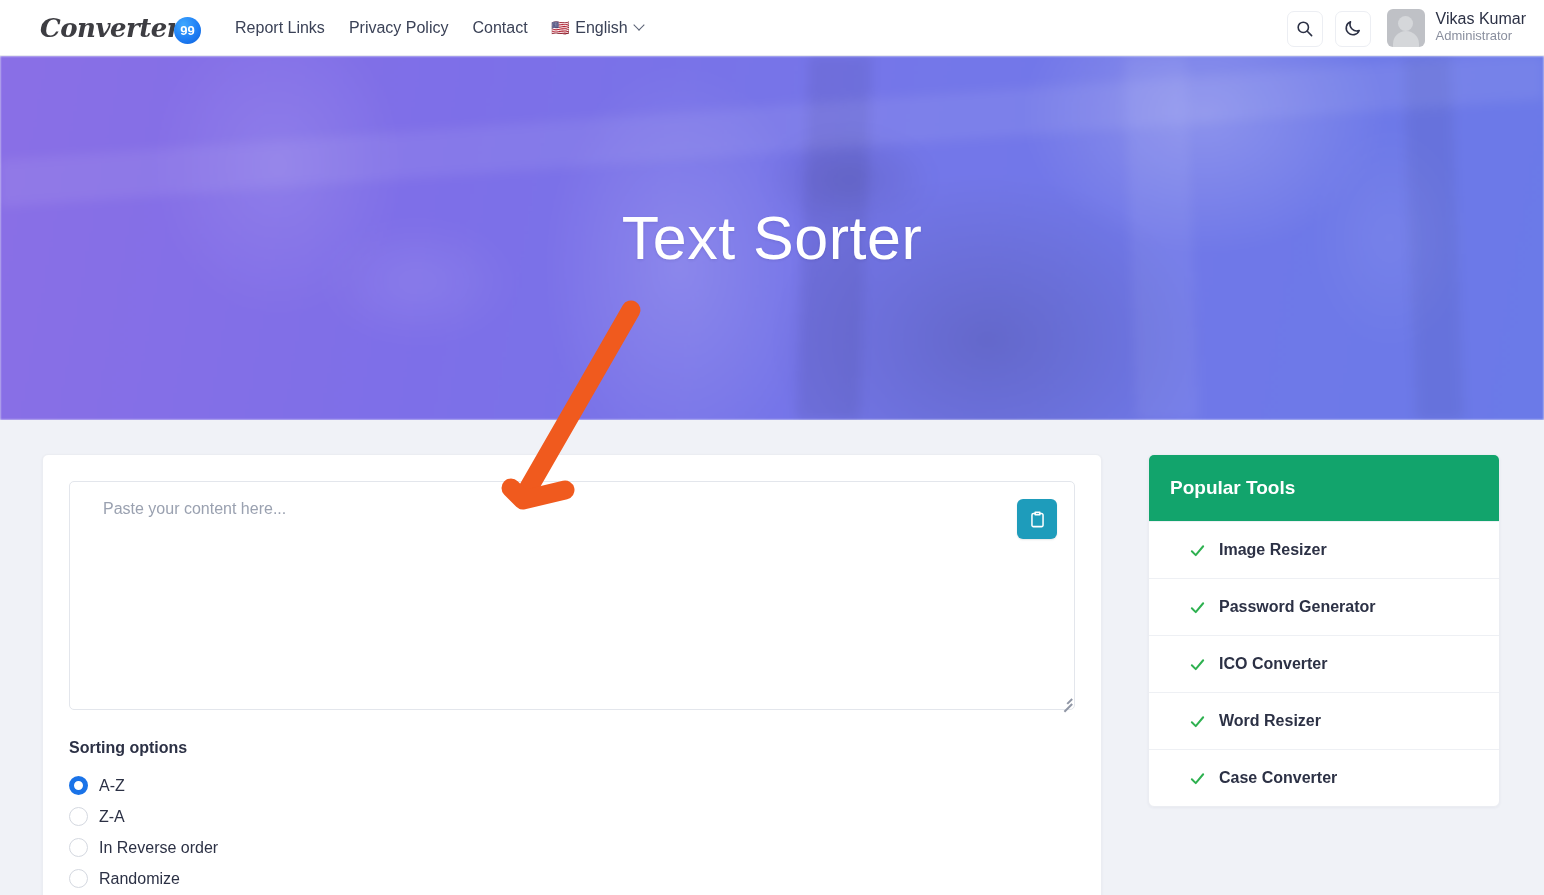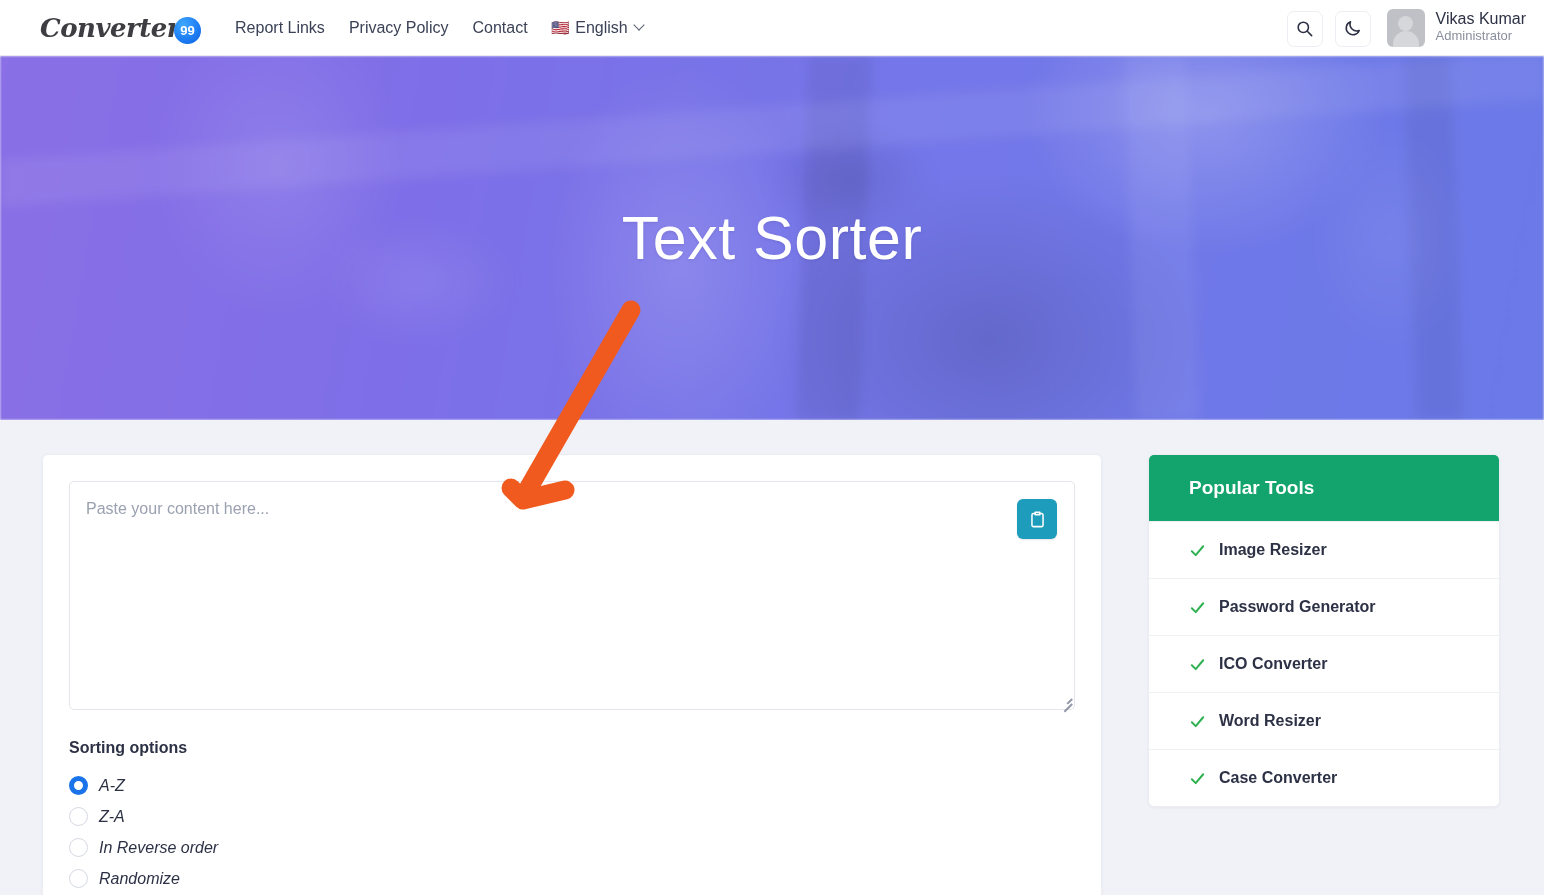--- a/index.html
+++ b/index.html
@@ -229,21 +229,21 @@
     padding: 26px 26px 30px 26px;
     min-height: 440px;
   }
 
   .ta-wrap { position: relative; }
   .textarea {
     width: 100%;
     height: 229px;
     border: 1px solid #e3e6ec;
     border-radius: 5px;
-    padding: 18px 70px 18px 16px;
+    padding: 18px 70px 18px 33px;
     font-family: "Liberation Sans", sans-serif;
     font-size: 16px;
     color: #2c3145;
     resize: none;
     outline: none;
     background: #fff;
     display: block;
   }
   .textarea::placeholder { color: #9aa1b0; }
   .resize-grip {
@@ -283,21 +283,20 @@
     font-weight: 700;
     color: #2c3145;
   }
   .radio-list { margin-top: 13px; }
   .radio-row {
     display: flex;
     align-items: center;
     gap: 11px;
     height: 31px;
     cursor: pointer;
-    font-style: italic;
   }
   .radio {
     width: 19px; height: 19px;
     border-radius: 50%;
     border: 1.6px solid #d4d8e0;
     background: #fff;
     flex: none;
     position: relative;
   }
   .radio.on {
@@ -317,21 +316,21 @@
     border-radius: 6px;
     border: 1px solid #ebedf2;
     box-shadow: 0 1px 3px rgba(30,40,70,.05);
     overflow: hidden;
   }
   .sb-head {
     background: #12a46c;
     color: #fff;
     font-size: 19px;
     font-weight: 700;
-    padding: 22px 40px;
+    padding: 22px 21px;
   }
   .sb-item {
     display: flex;
     align-items: center;
     gap: 13px;
     padding: 19px 40px;
     border-top: 1px solid #eef0f4;
     cursor: pointer;
     font-weight: bold;
   }

